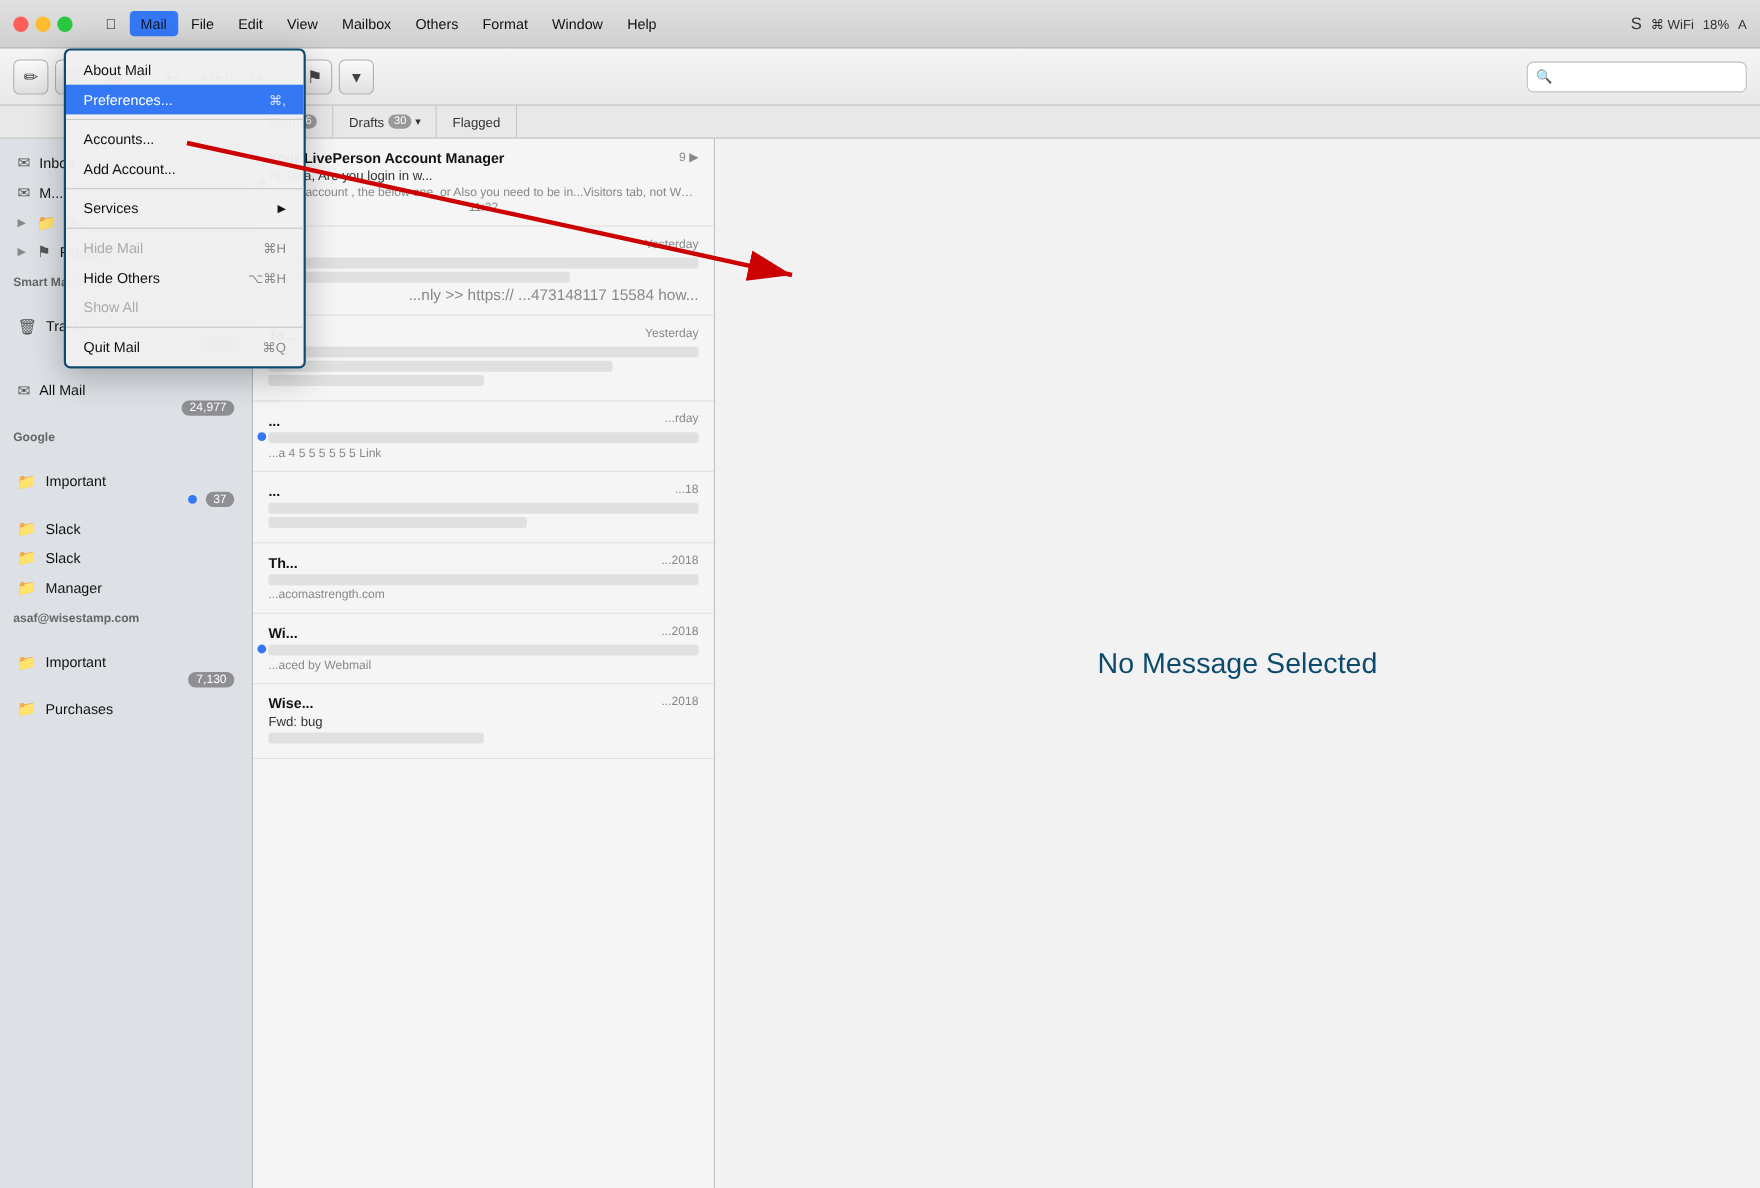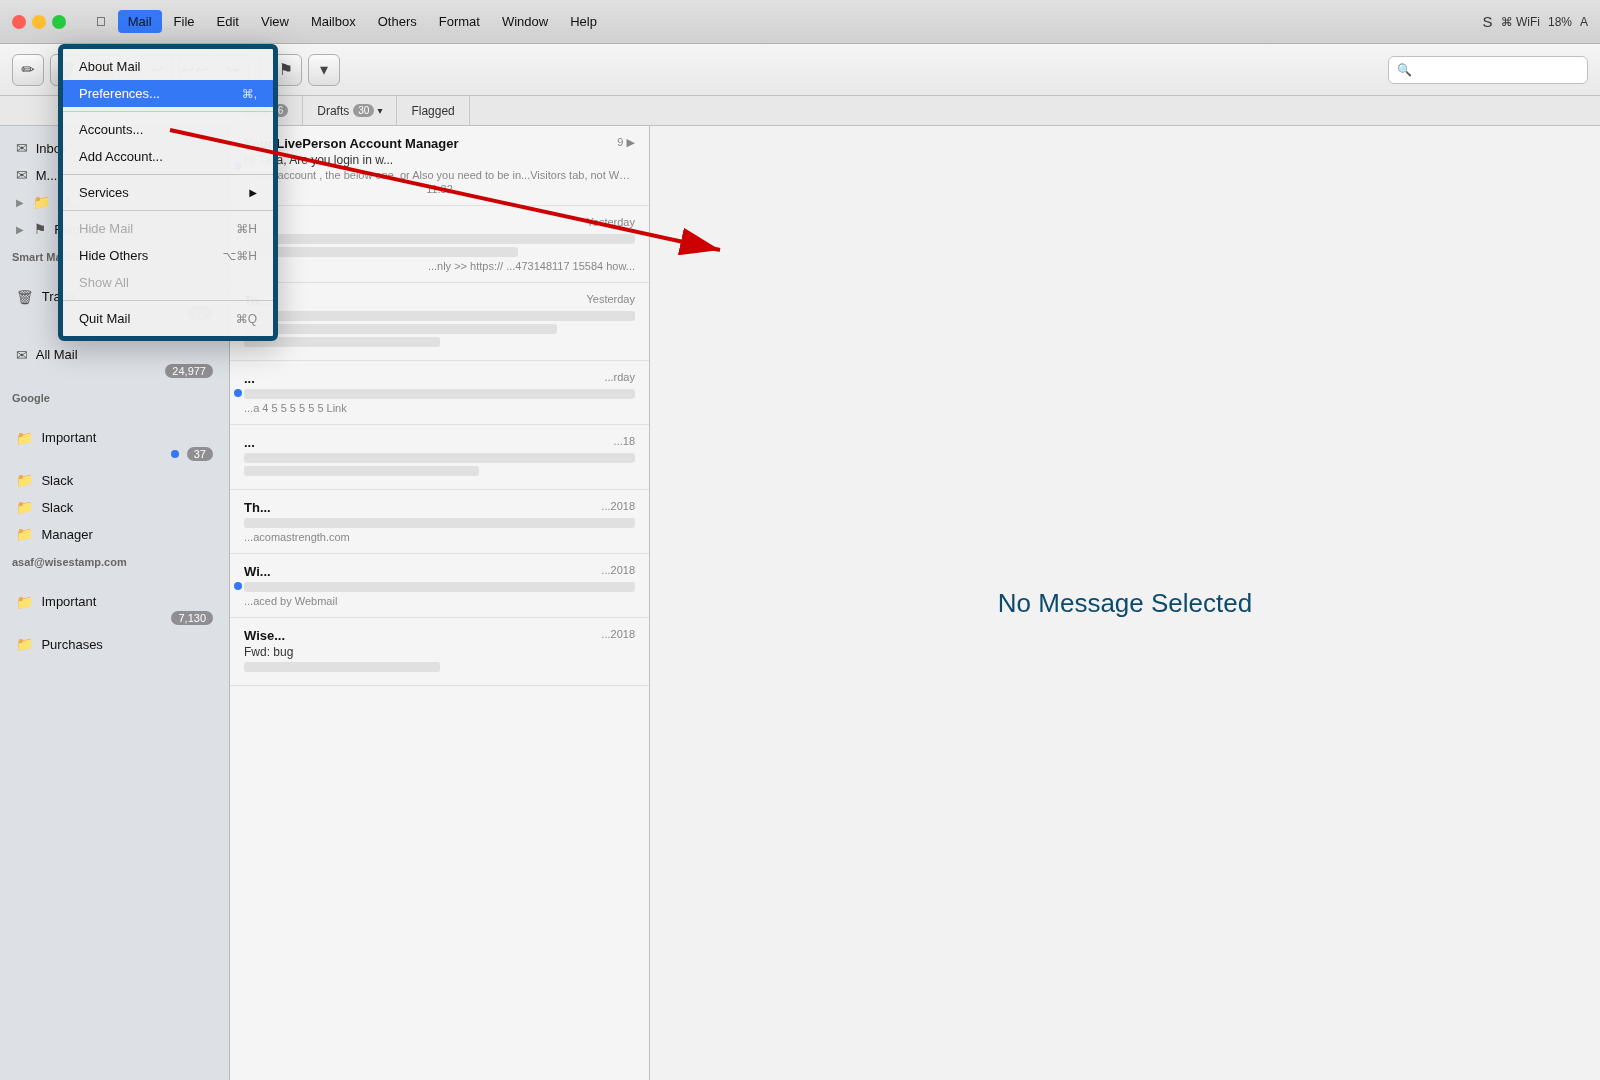--- a/index.html
+++ b/index.html
@@ -263,21 +263,21 @@
       font-weight: 300;
     }
 
     
     .dropdown-overlay {
       position: absolute;
       top: 44px;
       left: 58px;
       z-index: 500;
       background: rgba(240,240,240,0.97);
-      border: 5px solid #0c4a6e;
+      border: 2px solid #0c4a6e;
       border-radius: 6px;
       box-shadow: 0 8px 30px rgba(0,0,0,0.25);
       min-width: 220px;
       padding: 4px 0;
     }
     .dd-item {
       display: flex;
       align-items: center;
       justify-content: space-between;
       padding: 6px 16px;
@@ -465,21 +465,21 @@
       <div style="text-align:center; font-size:11px; color:#888; margin-top:2px;">11:32</div>
     </div>
 
     <div class="email-item">
       <div class="email-sender">
         <span>...</span>
         <span class="email-time">Yesterday</span>
       </div>
       <div class="blurred-block"></div>
       <div class="blurred-block" style="width:70%"></div>
-      <div style="text-align:right; font-size:11px; color:#888; margin-top:2px;">...nly &gt;&gt; https:// ...473148117 15584 how...</div>
+      <div style="text-align:right; font-size:14px; color:#888; margin-top:2px;">...nly &gt;&gt; https:// ...473148117 15584 how...</div>
     </div>
 
     <div class="email-item">
       <div class="email-sender">
         <span>To...</span>
         <span class="email-time">Yesterday</span>
       </div>
       <div class="blurred-block"></div>
       <div class="blurred-block" style="width:80%"></div>
       <div class="blurred-block" style="width:50%"></div>

